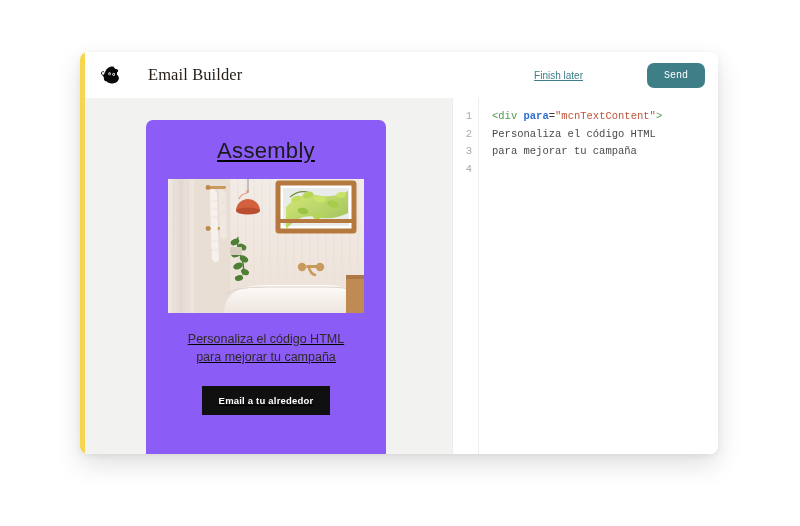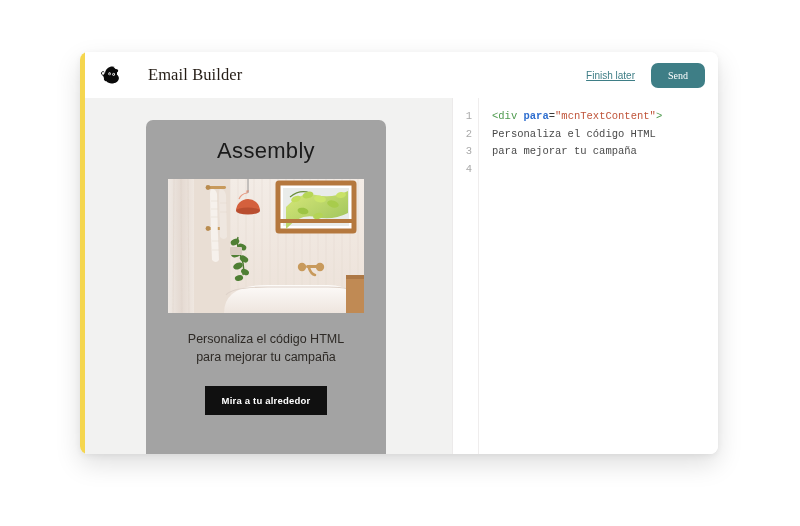--- a/index.html
+++ b/index.html
@@ -80,22 +80,23 @@
   }
 
   #send-button {
     background: #3e7e86;
     color: #ffffff;
     font-size: 10px;
     border: none;
     border-radius: 7px;
     padding: 7px 17px;
     cursor: pointer;
-    font-family: Liberation Serif, serif;
+    font-family: Liberation Mono, monospace;
     white-space: nowrap;
+    margin-left: 48px;
   }
 
   
   #body-split {
     flex: 1 1 auto;
     display: flex;
     min-height: 0;
   }
 
   
@@ -105,24 +106,25 @@
     background: #f2f2f1;
     display: flex;
     justify-content: center;
     padding-top: 22px;
     position: relative;
     overflow: hidden;
   }
 
   #email-card {
     width: 240px;
-    background: #a3a3a3;
+    background: #8b5cf6;
     border-radius: 7px;
     padding: 18px 0 0 0;
     height: 396px;
+    text-decoration: underline;
   }
 
   #email-heading {
     font-family: "Liberation Sans", sans-serif;
     font-weight: 400;
     font-size: 22px;
     color: #1a1a1a;
     text-align: center;
     letter-spacing: 0.3px;
     margin-bottom: 15px;
@@ -371,21 +373,21 @@
             <rect x="178" y="96" width="18" height="4" fill="#ad7845"></rect>
           </svg>
         </div>
 
         <div id="email-body-text">
           <div>Personaliza el código HTML</div>
           <div>para mejorar tu campaña</div>
         </div>
 
         <div id="email-cta-wrap">
-          <button id="email-cta-button">Mira a tu alrededor</button>
+          <button id="email-cta-button">Email a tu alrededor</button>
         </div>
 
       </div>
     </div>
 
     <div id="code-pane">
 
       <div id="line-gutter">
         <div class="ln">1</div>
         <div class="ln">2</div>

